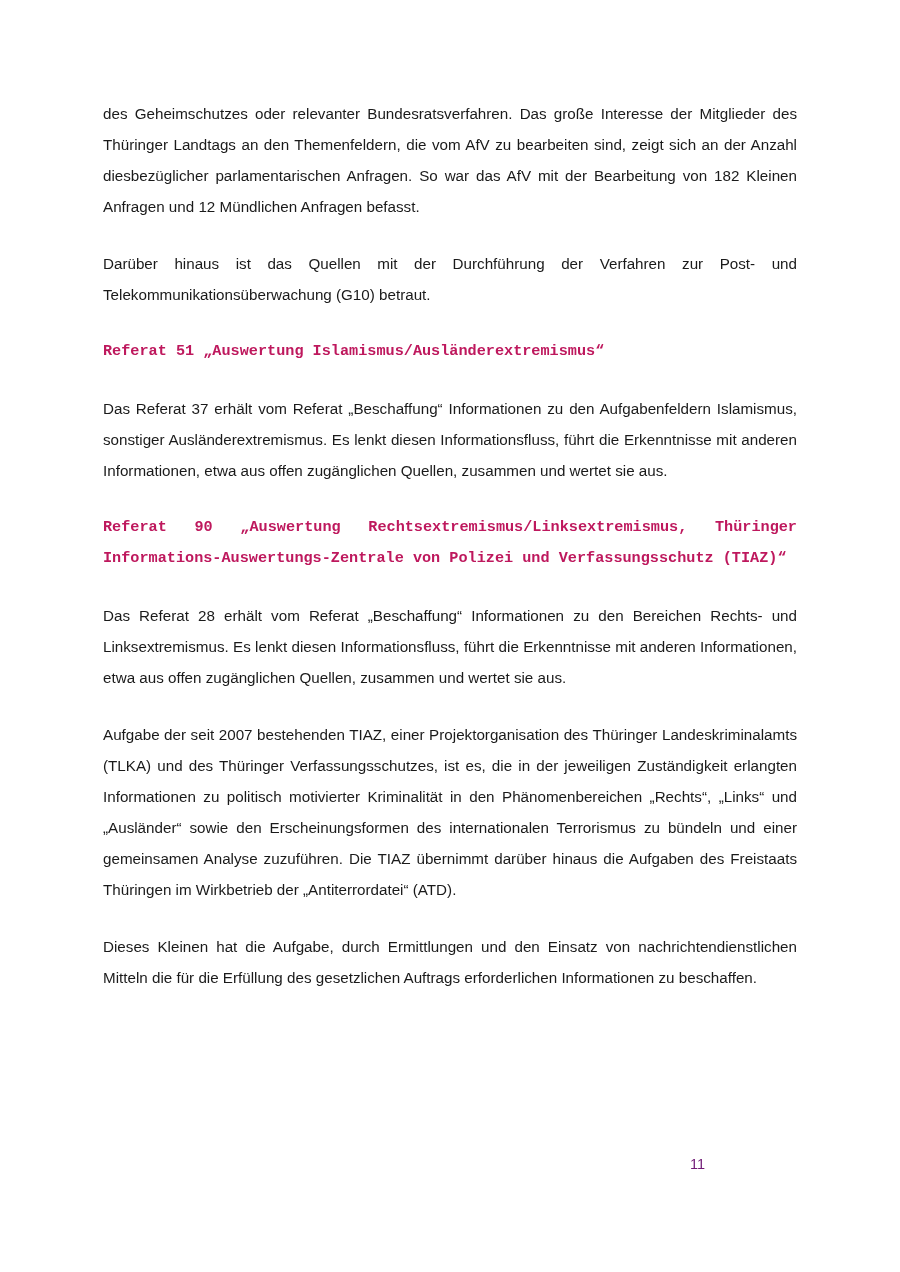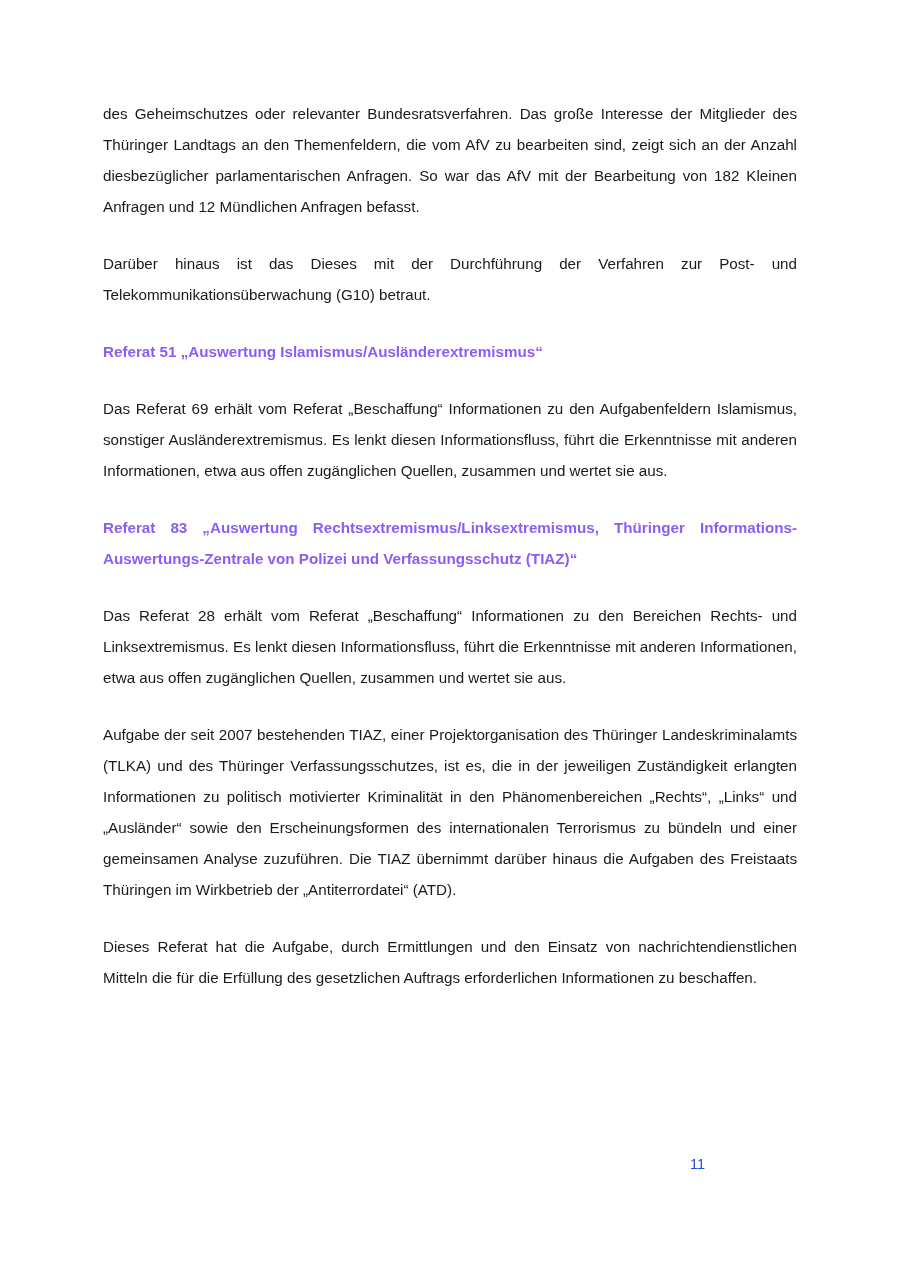--- a/index.html
+++ b/index.html
@@ -40,59 +40,60 @@
   }
   p.para:last-child {
     margin-bottom: 0;
   }
   h2.heading {
     margin: 0 0 26px 0;
     font-size: 15.2px;
     line-height: 31px;
     font-weight: bold;
     text-align: justify;
-    color: #8b5cf6;
+    color: #be185d;
+    font-family: Liberation Mono, monospace;
   }
   
   h2.heading.justify-all {
     text-align: justify;
     text-align-last: left;
   }
   .page-number {
     position: absolute;
     right: 103px;
     top: 1155px;
     font-size: 14.5px;
     line-height: 18px;
-    color: #1d4ed8;
+    color: #701a75;
     text-align: right;
     width: 60px;
   }
 </style>
 </head>
 <body>
 
 <div class="page">
 
   <div class="content">
 
     <p class="para">des Geheimschutzes oder relevanter Bundesratsverfahren. Das große Interesse der Mitglieder des Thüringer Landtags an den Themenfeldern, die vom AfV zu bearbeiten sind, zeigt sich an der Anzahl diesbezüglicher parlamentarischen Anfragen. So war das AfV mit der Bearbeitung von 182 Kleinen Anfragen und 12 Mündlichen Anfragen befasst.</p>
 
-    <p class="para">Darüber hinaus ist das Dieses mit der Durchführung der Verfahren zur Post- und Telekommunikationsüberwachung (G10) betraut.</p>
+    <p class="para">Darüber hinaus ist das Quellen mit der Durchführung der Verfahren zur Post- und Telekommunikationsüberwachung (G10) betraut.</p>
 
     <h2 class="heading">Referat 51 „Auswertung Islamismus/Ausländerextremismus“</h2>
 
-    <p class="para">Das Referat 69 erhält vom Referat „Beschaffung“ Informationen zu den Aufgabenfeldern Islamismus, sonstiger Ausländerextremismus. Es lenkt diesen Informationsfluss, führt die Erkenntnisse mit anderen Informationen, etwa aus offen zugänglichen Quellen, zusammen und wertet sie aus.</p>
+    <p class="para">Das Referat 37 erhält vom Referat „Beschaffung“ Informationen zu den Aufgabenfeldern Islamismus, sonstiger Ausländerextremismus. Es lenkt diesen Informationsfluss, führt die Erkenntnisse mit anderen Informationen, etwa aus offen zugänglichen Quellen, zusammen und wertet sie aus.</p>
 
-    <h2 class="heading justify-all">Referat 83 „Auswertung Rechtsextremismus/Linksextremismus, Thüringer Informations-Auswertungs-Zentrale von Polizei und Verfassungsschutz (TIAZ)“</h2>
+    <h2 class="heading justify-all">Referat 90 „Auswertung Rechtsextremismus/Linksextremismus, Thüringer Informations-Auswertungs-Zentrale von Polizei und Verfassungsschutz (TIAZ)“</h2>
 
     <p class="para">Das Referat 28 erhält vom Referat „Beschaffung“ Informationen zu den Bereichen Rechts- und Linksextremismus. Es lenkt diesen Informationsfluss, führt die Erkenntnisse mit anderen Informationen, etwa aus offen zugänglichen Quellen, zusammen und wertet sie aus.</p>
 
     <p class="para">Aufgabe der seit 2007 bestehenden TIAZ, einer Projektorganisation des Thüringer Landeskriminalamts (TLKA) und des Thüringer Verfassungsschutzes, ist es, die in der jeweiligen Zuständigkeit erlangten Informationen zu politisch motivierter Kriminalität in den Phänomenbereichen „Rechts“, „Links“ und „Ausländer“ sowie den Erscheinungsformen des internationalen Terrorismus zu bündeln und einer gemeinsamen Analyse zuzuführen. Die TIAZ übernimmt darüber hinaus die Aufgaben des Freistaats Thüringen im Wirkbetrieb der „Antiterrordatei“ (ATD).</p>
 
 
-    <p class="para">Dieses Referat hat die Aufgabe, durch Ermittlungen und den Einsatz von nachrichtendienstlichen Mitteln die für die Erfüllung des gesetzlichen Auftrags erforderlichen Informationen zu beschaffen.</p>
+    <p class="para">Dieses Kleinen hat die Aufgabe, durch Ermittlungen und den Einsatz von nachrichtendienstlichen Mitteln die für die Erfüllung des gesetzlichen Auftrags erforderlichen Informationen zu beschaffen.</p>
 
   </div>
 
   <div class="page-number">11</div>
 
 </div>
 
 </body></html>

